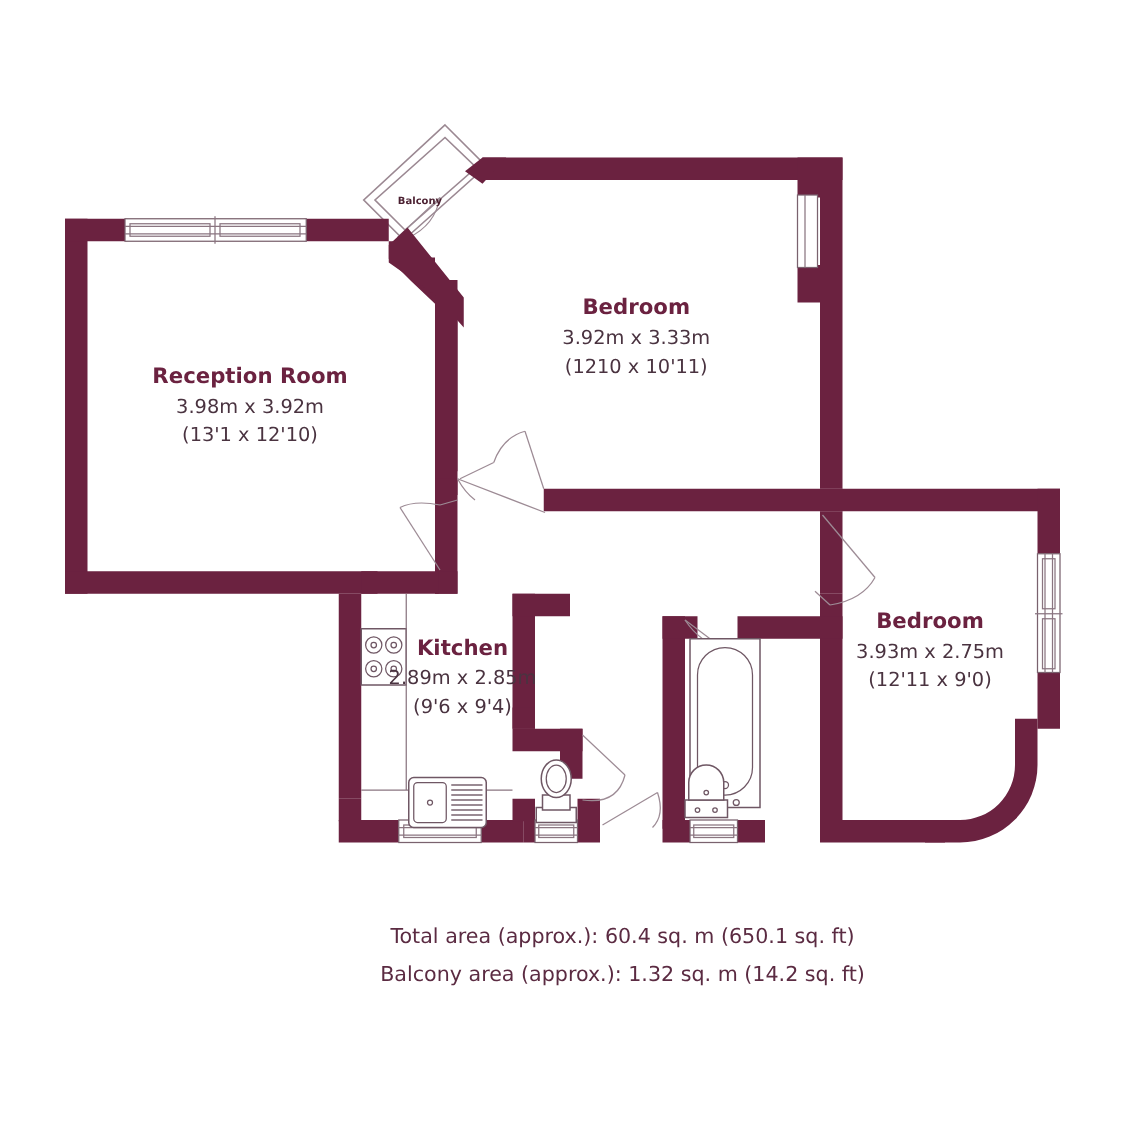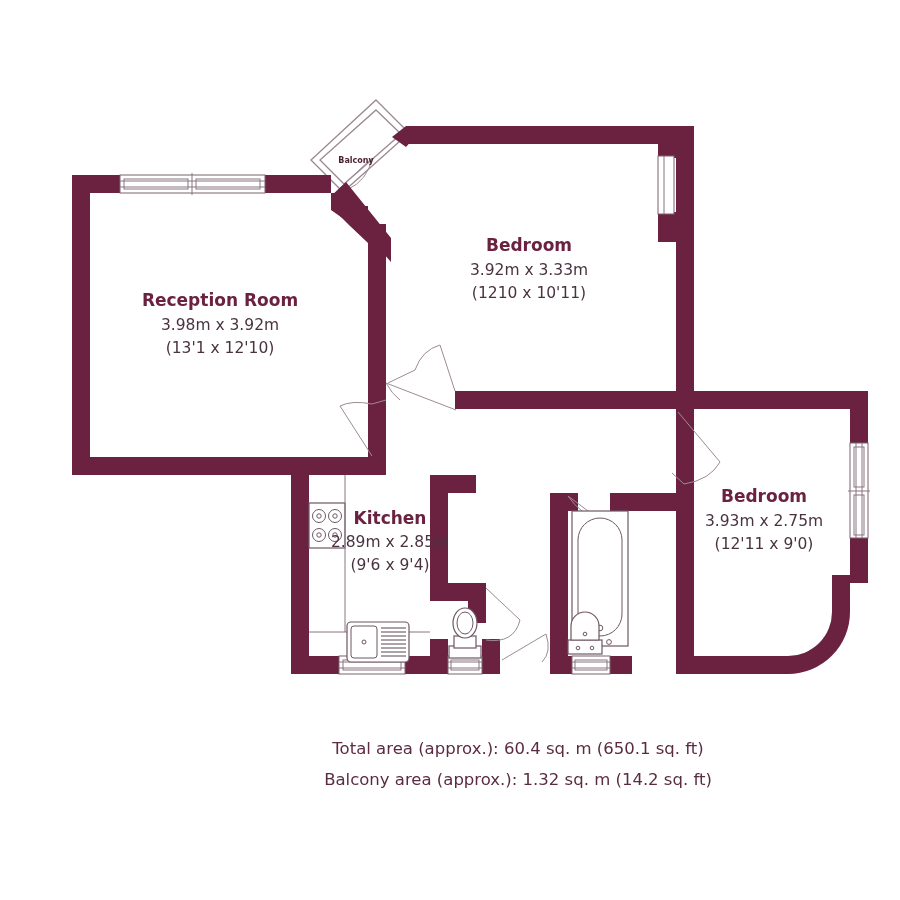--- a/index.html
+++ b/index.html
@@ -13,21 +13,20 @@
     height: 900px;
     font-family: "DejaVu Sans", "Liberation Sans", sans-serif;
     overflow: hidden;
     position: relative;
   }
   #plan-root {
     position: absolute;
     left: 0; top: 0;
     width: 732px;
     height: 900px;
-    margin-left: 20px;
   }
   svg#floorplan {
     display: block;
     width: 900px;
     height: 900px;
   }
   
   .room-label {
     text-anchor: middle;
   }

